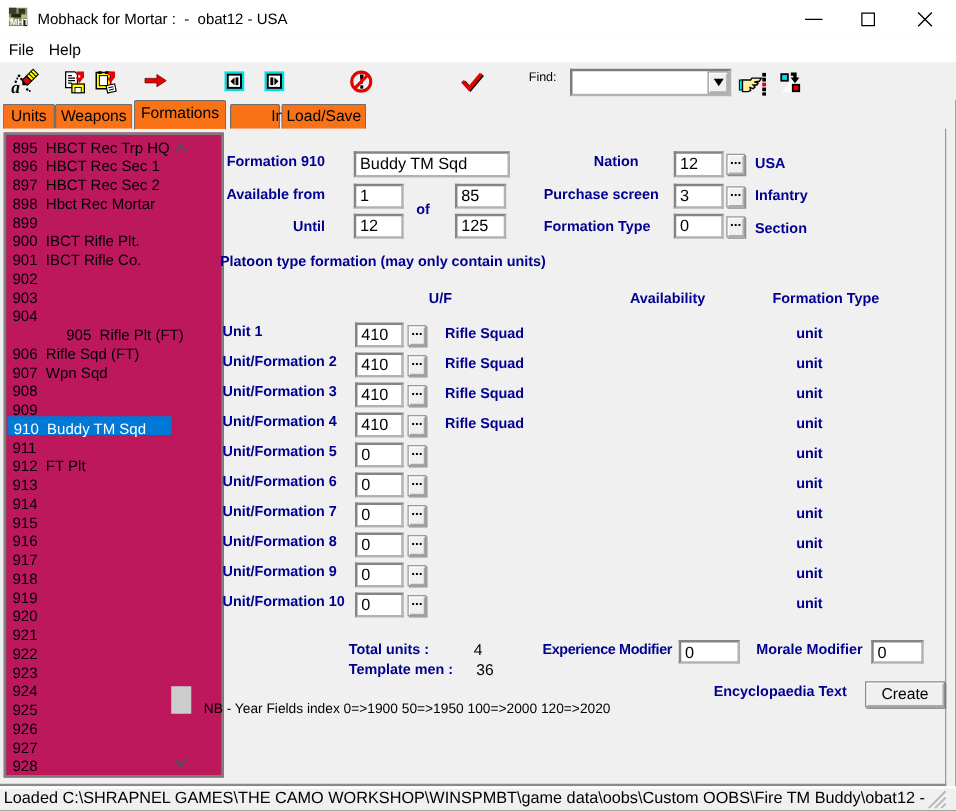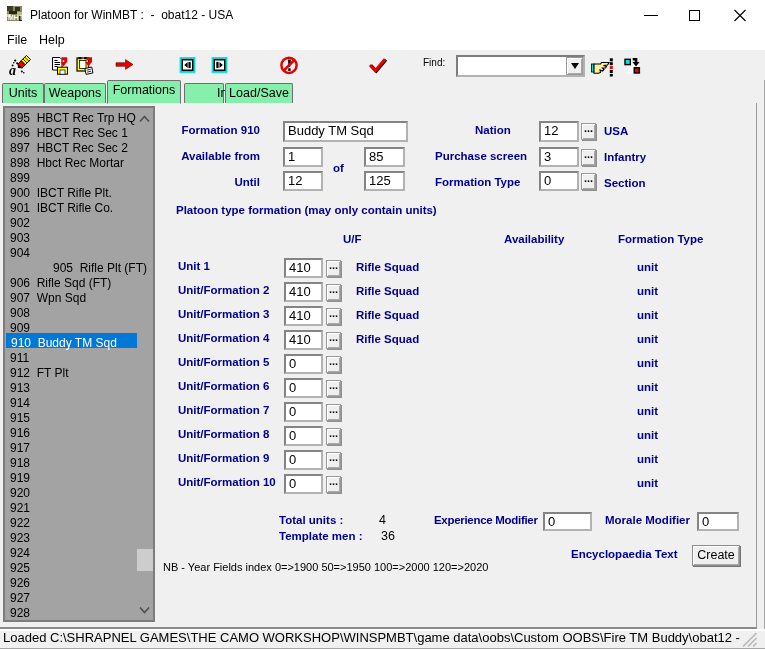--- a/index.html
+++ b/index.html
@@ -12,65 +12,65 @@
   .abs { position:absolute; }
   
   #titlebar { position:absolute; left:0; top:0; width:765px; height:30px; background:#fff; }
   #titletext { position:absolute; left:30px; top:8px; font-size:12px; color:#000; white-space:pre; }
   
   #menubar { position:absolute; left:0; top:30px; width:765px; height:20px; background:#fff; }
   .menuitem { position:absolute; top:33px; font-size:12.5px; color:#000; }
   
   #toolbar { position:absolute; left:0; top:50px; width:765px; height:30px; background:#f0f0f0; }
   
-  .tab { position:absolute; background:#86efac; border:1px solid #6f6f6f; border-bottom:none;
+  .tab { position:absolute; background:#f97316; border:1px solid #6f6f6f; border-bottom:none;
          border-radius:2px 2px 0 0; font-size:12.5px; color:#000; text-align:center; }
   
   #pane { position:absolute; left:0; top:103px; width:757px; height:525px; background:#f0f0f0;
           border-right:1px solid #9a9a9a; }
   #panebottom { position:absolute; left:0; top:627px; width:757px; height:2px; background:#8b8b8b; }
   #panebottom2 { position:absolute; left:0; top:629px; width:765px; height:2px; background:#ffffff; }
   
-  #listbox { position:absolute; left:3px; top:106px; width:152px; height:516px;
-             border:2px solid #7d7d7d; background:#a3a3a3; overflow:hidden; }
+  #listbox { position:absolute; left:3px; top:106px; width:176px; height:516px;
+             border:2px solid #7d7d7d; background:#be185d; overflow:hidden; }
   .li { position:absolute; left:0; width:132px; height:15px; line-height:13px; padding-top:4px;
         font-size:12px; color:#000; padding-left:5px; white-space:pre; }
   .sel { background:#0078d7; color:#fff; width:131px; left:1px; }
   #sbthumb { position:absolute; left:137px; top:549px; width:16px; height:22px; background:#cdcdcd; }
   
   .lbl { position:absolute; font-size:11.5px; font-weight:bold; color:#000090; white-space:pre; line-height:12px; }
   .rlbl { text-align:right; }
   .blk { color:#000; font-weight:normal; font-size:12.5px; }
   .inp { position:absolute; background:#fff; border:2px solid; border-color:#848484 #b2b2b2 #b2b2b2 #848484;
          font-family:"Liberation Sans",sans-serif; font-size:13px; color:#000; padding:0 0 0 3px; line-height:16px; }
   .btn3 { position:absolute; width:15px; height:17px; background:#f0f0f0;
           border:1px solid #9a9a9a; box-shadow:inset 1px 1px 0 #fff, inset -1px -1px 0 #a8a8a8, 1px 1px 0 #8e8e8e;
           font-size:11px; font-weight:bold; color:#000; text-align:center; line-height:9px; }
-  #createbtn { position:absolute; left:692px; top:545px; width:48px; height:21px; background:#f0f0f0;
+  #createbtn { position:absolute; left:692px; top:545px; width:64px; height:21px; background:#f0f0f0;
           border:1px solid #8e8e8e; box-shadow:inset 1px 1px 0 #fff, inset -1px -1px 0 #a8a8a8, 1px 1px 0 #777;
           font-size:12.5px; color:#000; text-align:center; line-height:19px; }
   
   #status { position:absolute; left:0; top:631px; width:765px; height:17px; background:#f0f0f0;
             font-size:13px; color:#000; white-space:pre; }
 </style>
 </head>
 <body>
 <div id="win">
   <div id="titlebar"></div>
   <svg class="abs" style="left:7px;top:6px;" width="15" height="15" viewBox="0 0 15 15">
     <rect width="15" height="15" fill="#8a8a5e"></rect>
     <rect x="0" y="0" width="6" height="5" fill="#3b3f2a"></rect>
     <rect x="8" y="1" width="5" height="4" fill="#2e3322"></rect>
     <rect x="2" y="5" width="8" height="3" fill="#24251a"></rect>
     <rect x="10" y="6" width="5" height="3" fill="#b7bc86"></rect>
     <rect x="0" y="8" width="4" height="3" fill="#cdd09a"></rect>
     <rect x="12" y="9" width="3" height="6" fill="#1e2015"></rect>
     <text x="1" y="14" font-family="Liberation Sans" font-size="7" font-weight="bold" fill="#fff">MHT</text>
   </svg>
-  <div id="titletext">Platoon for WinMBT :  -  obat12 - USA</div>
+  <div id="titletext">Mobhack for Mortar :  -  obat12 - USA</div>
   <div id="menubar"></div>
   <div class="menuitem" style="left:7px;">File</div>
   <div class="menuitem" style="left:39px;">Help</div>
   <div id="toolbar"></div>
   <svg id="tbicons" class="abs" style="left:0;top:50px;" width="660" height="30" viewBox="0 0 660 30">
 
     <g>
       <g transform="translate(28.5,7.5) rotate(135)">
         <rect x="0" y="-2.9" width="7.5" height="5.8" fill="#ffff00" stroke="#000" stroke-width="0.9"></rect>
         <path d="M2.4 -2.9 V2.9 M4.9 -2.9 V2.9" stroke="#000" stroke-width="0.8"></path>

